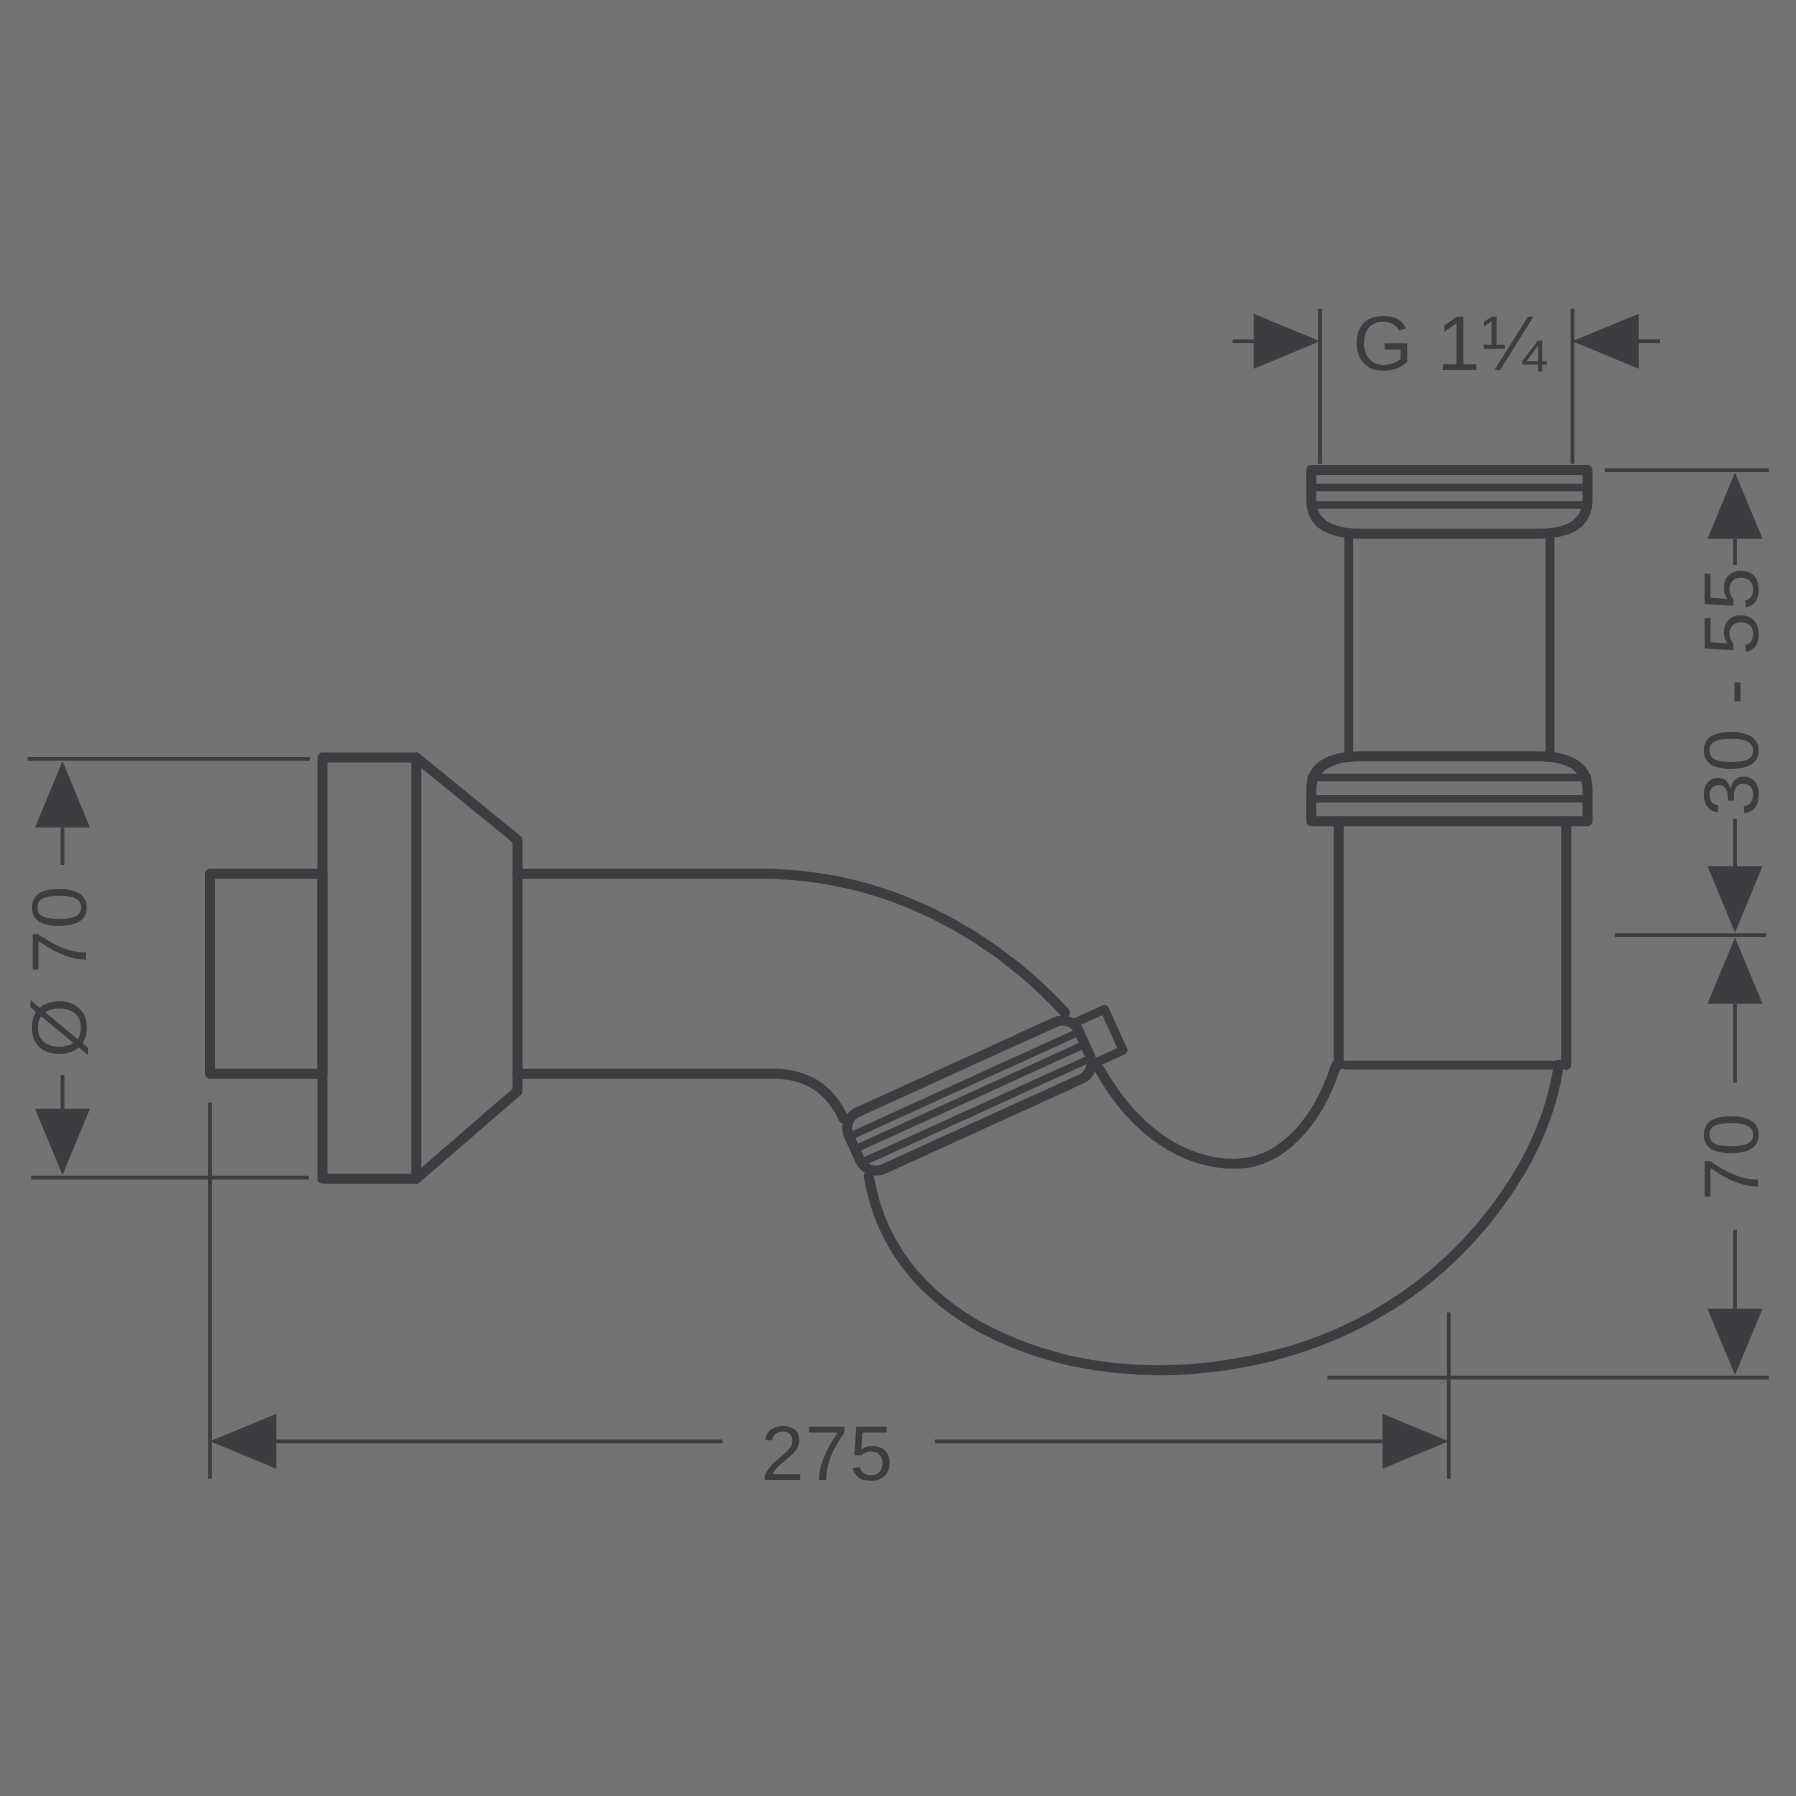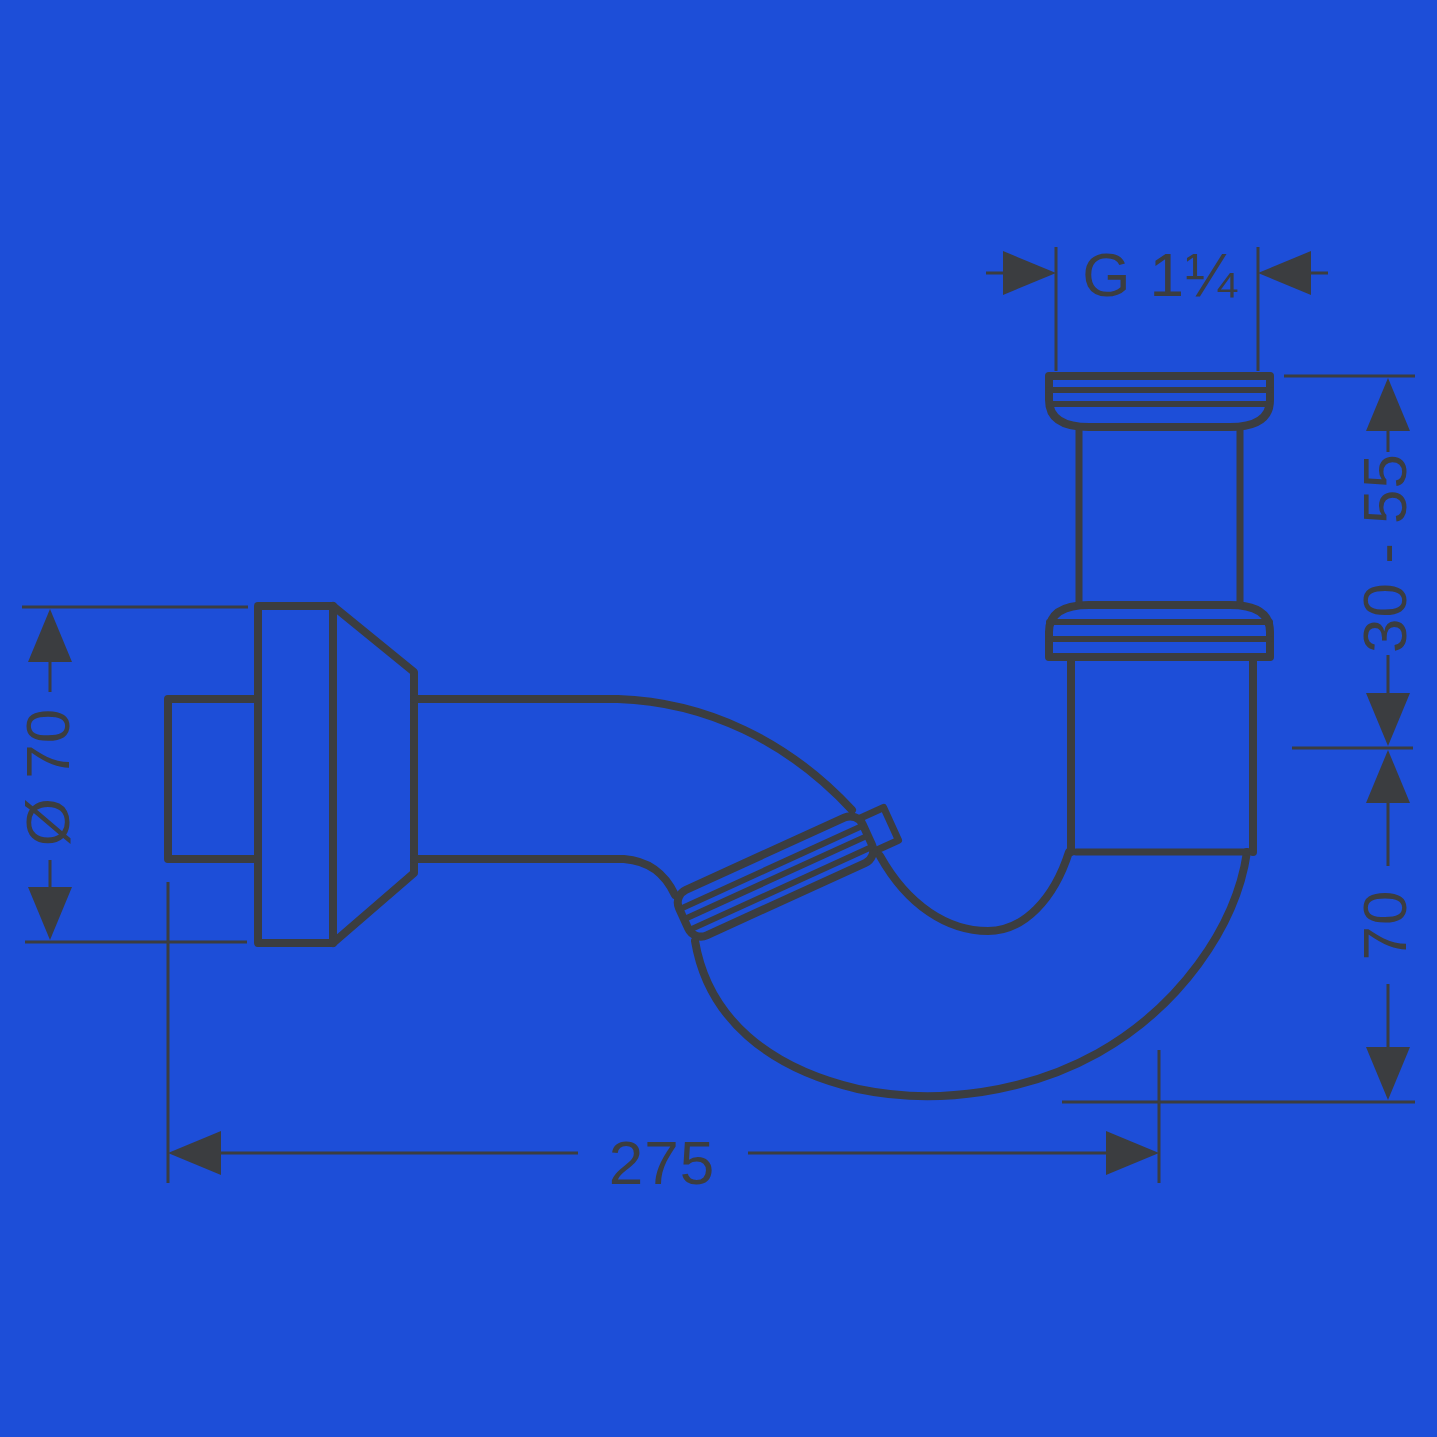--- a/index.html
+++ b/index.html
@@ -1,16 +1,16 @@
 <!DOCTYPE html>
 <html><head>
 <meta charset="utf-8">
 <style>
   html,body{margin:0;padding:0;background:#ffffff;}
-  .stage{width:1437px;height:1437px;background:#1d4ed8;position:relative;overflow:hidden;}
+  .stage{width:1437px;height:1437px;background:#737373;position:relative;overflow:hidden;}
   svg{display:block;}
   .ol8{stroke:#3b3d40;fill:none;stroke-width:8;stroke-linecap:round;stroke-linejoin:round;}
   .ol7{stroke:#3b3d40;fill:none;stroke-width:7;stroke-linecap:round;stroke-linejoin:round;}
   .ol6{stroke:#3b3d40;fill:none;stroke-width:6;stroke-linecap:round;stroke-linejoin:round;}
   .dim{stroke:#3b3d40;fill:none;stroke-width:3;stroke-linecap:butt;}
   .arr{fill:#3b3d40;stroke:none;}
   .lbl{fill:#3b3d40;font-family:"Liberation Sans",sans-serif;font-size:62px;letter-spacing:1px;}
 </style>
 </head>
 <body>

